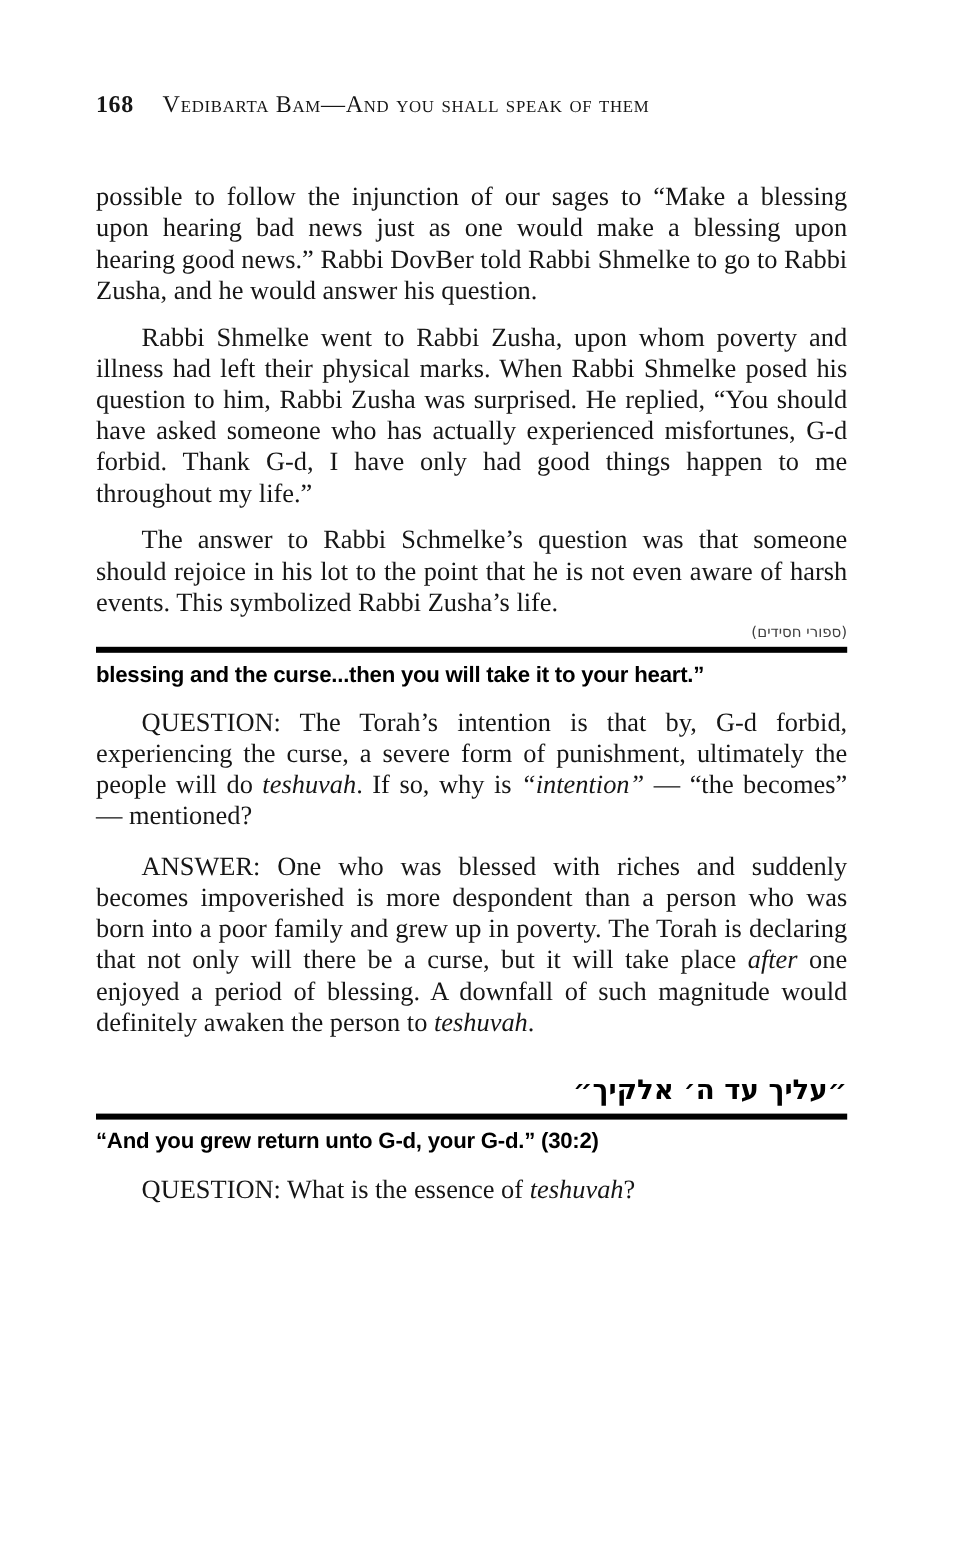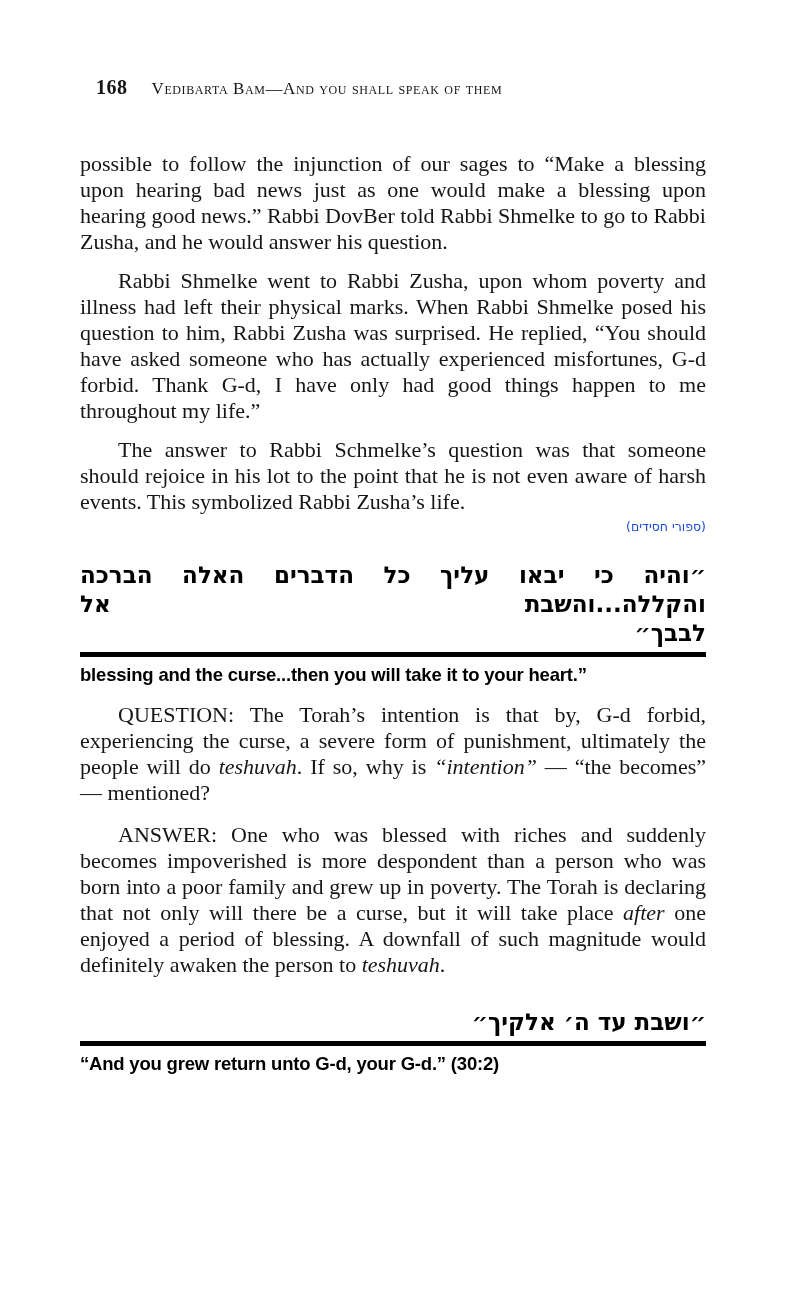--- a/index.html
+++ b/index.html
@@ -8,34 +8,34 @@
     width:800px;height:1300px;
     background:#ffffff;
     box-sizing:border-box;
     padding:76px 94px 0 80px;
     font-family:"Liberation Serif",serif;
     color:#161616;
     overflow:hidden;
   }
   
   .header{display:flex;align-items:baseline;gap:24px;}
-  .pagenum{font-weight:bold;font-size:20px;letter-spacing:.5px;margin-left:16px;}
-  .runtitle{font-variant:small-caps;font-size:17px;letter-spacing:.6px;white-space:nowrap;}
+  .pagenum{font-weight:bold;font-size:20px;letter-spacing:.5px;}
+  .runtitle{font-variant:small-caps;font-size:20px;letter-spacing:.6px;white-space:nowrap;}
 
   
   .para{font-size:22px;line-height:26px;text-align:justify;margin:13px 0 0 0;}
   .para.first{margin-top:52px;}
   .para.indent{text-indent:38px;}
   .para em{font-style:italic;}
 
   
   .attrib{
     direction:rtl;text-align:right;
     font-family:"DejaVu Sans",sans-serif;
-    font-size:12.5px;line-height:17px;margin-top:3px;color:#1d4ed8;
+    font-size:12.5px;line-height:17px;margin-top:3px;color:#404040;
   }
 
   
   .hebrew-heading{
     direction:rtl;
     font-family:"DejaVu Sans",sans-serif;
     font-weight:bold;font-size:23px;line-height:29px;
     color:#000;margin-top:26px;
   }
   .hebrew-line-1{text-align:justify;text-align-last:justify;}
@@ -61,35 +61,32 @@
     <span class="pagenum">168</span>
     <span class="runtitle">Vedibarta Bam—And you shall speak of them</span>
   </div>
 
   <p class="para first">possible to follow the injunction of our sages to “Make a blessing upon hearing bad news just as one would make a blessing upon hearing good news.” Rabbi DovBer told Rabbi Shmelke to go to Rabbi Zusha, and he would answer his question.</p>
   <p class="para indent">Rabbi Shmelke went to Rabbi Zusha, upon whom poverty and illness had left their physical marks. When Rabbi Shmelke posed his question to him, Rabbi Zusha was surprised. He replied, “You should have asked someone who has actually experienced misfortunes, G-d forbid. Thank G-d, I have only had good things happen to me throughout my life.”</p>
   <p class="para indent">The answer to Rabbi Schmelke’s question was that someone should rejoice in his lot to the point that he is not even aware of harsh events. This symbolized Rabbi Zusha’s life.</p>
 
   <div class="attrib">(ספורי חסידים)</div>
 
-  <div class="hebrew-heading">
-    <div class="hebrew-line-1">״והיה כי יבאו עליך כל הדברים האלה הברכה והקללה...והשבת אל</div>
-    <div class="hebrew-line-2">לבבך״</div>
-  </div>
 
   <div class="rule"></div>
 
   <div class="translation">
     <div>blessing and the curse...then you will take it to your heart.”</div>
   </div>
 
   <p class="para indent qa"><span>QUESTION: The Torah’s intention is that by, G-d forbid, experiencing the curse, a severe form of punishment, ultimately the people will do </span><em>teshuvah</em><span>. If so, why is </span><em>“intention”</em><span> — “the becomes” — mentioned?</span></p>
   <p class="para indent qa"><span>ANSWER: One who was blessed with riches and suddenly becomes impoverished is more despondent than a person who was born into a poor family and grew up in poverty. The Torah is declaring that not only will there be a curse, but it will take place </span><em>after</em><span> one enjoyed a period of blessing. A downfall of such magnitude would definitely awaken the person to </span><em>teshuvah</em><span>.</span></p>
 
 
-  <div class="hebrew-heading single">״ושבת עד ה׳ אלקיך״</div>
+  <div class="hebrew-heading single">״עליך עד ה׳ אלקיך״</div>
 
   <div class="rule"></div>
 
   <div class="translation">“And you grew return unto G-d, your G-d.” (30:2)</div>
 
+  <p class="para indent qa"><span>QUESTION: What is the essence of </span><em>teshuvah</em><span>?</span></p>
 
 </div>
 
 </body></html>

